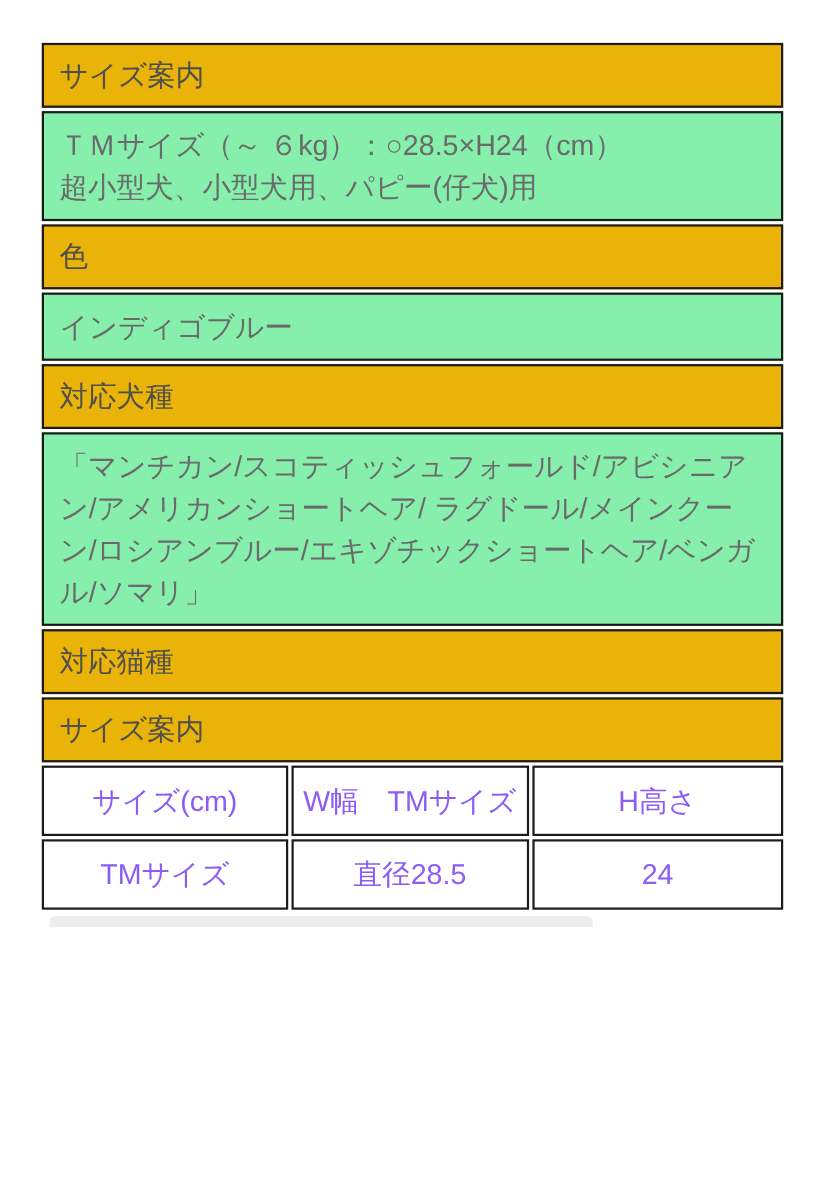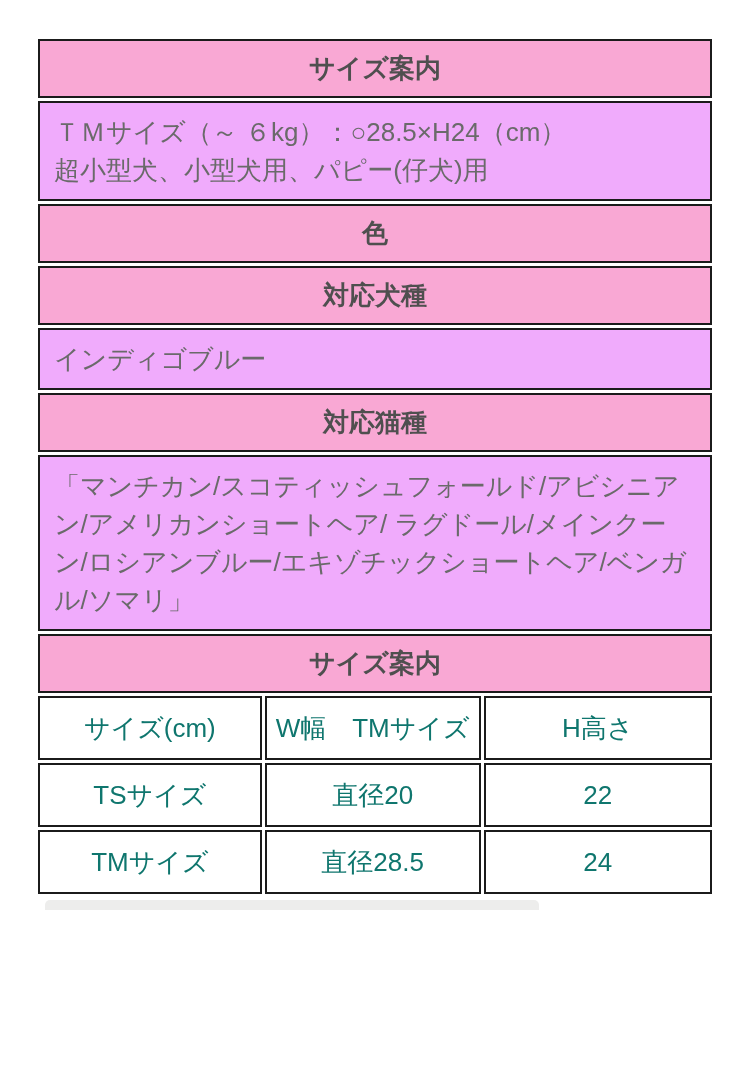--- a/index.html
+++ b/index.html
@@ -20,40 +20,40 @@
     border-collapse: separate;
     border-spacing: 3px;
     table-layout: fixed;
   }
   table.spec td {
     border: 2px solid #1b1b1b;
     font-size: 26px;
     box-sizing: border-box;
   }
   td.sec-header {
-    background: #f9a8d4;
+    background: #eab308;
     color: #4f4f4f;
-    font-weight: bold;
+    font-weight: normal;
     padding: 12px 14px 13px 14px;
-    text-align: center;
+    text-align: left;
     line-height: 30px;
   }
   td.sec-body {
-    background: #f0abfc;
+    background: #86efac;
     color: #6a6a6a;
     padding: 10px 14px;
     text-align: left;
     line-height: 38px;
     white-space: pre-line;
     overflow-wrap: break-word;
     word-break: break-word;
   }
   td.grid-cell {
     background: #ffffff;
-    color: #0f766e;
+    color: #8b5cf6;
     text-align: center;
     vertical-align: middle;
     padding: 14px 6px;
     line-height: 32px;
   }
   .partial-sliver {
     margin: 3px 0 0 10px;
     width: 494px;
     height: 10px;
     background: #ededec;
@@ -75,43 +75,38 @@
         <td class="sec-header" colspan="3">サイズ案内</td>
       </tr>
       <tr>
         <td class="sec-body" colspan="3">ＴＭサイズ（～ ６kg）：○28.5×H24（cm）
 超小型犬、小型犬用、パピー(仔犬)用</td>
       </tr>
       <tr>
         <td class="sec-header" colspan="3">色</td>
       </tr>
       <tr>
+        <td class="sec-body" colspan="3">インディゴブルー</td>
+      </tr>
+      <tr>
         <td class="sec-header" colspan="3">対応犬種</td>
       </tr>
       <tr>
-        <td class="sec-body" colspan="3">インディゴブルー</td>
+        <td class="sec-body" colspan="3">「マンチカン/スコティッシュフォールド/アビシニアン/アメリカンショートヘア/ ラグドール/メインクーン/ロシアンブルー/エキゾチックショートヘア/ベンガル/ソマリ」</td>
       </tr>
       <tr>
         <td class="sec-header" colspan="3">対応猫種</td>
-      </tr>
-      <tr>
-        <td class="sec-body" colspan="3">「マンチカン/スコティッシュフォールド/アビシニアン/アメリカンショートヘア/ ラグドール/メインクーン/ロシアンブルー/エキゾチックショートヘア/ベンガル/ソマリ」</td>
       </tr>
       <tr>
         <td class="sec-header" colspan="3">サイズ案内</td>
       </tr>
       <tr>
         <td class="grid-cell">サイズ(cm)</td>
         <td class="grid-cell">W幅　TMサイズ</td>
         <td class="grid-cell">H高さ</td>
-      </tr>
-      <tr>
-        <td class="grid-cell">TSサイズ</td>
-        <td class="grid-cell">直径20</td>
-        <td class="grid-cell">22</td>
       </tr>
       <tr>
         <td class="grid-cell">TMサイズ</td>
         <td class="grid-cell">直径28.5</td>
         <td class="grid-cell">24</td>
       </tr>
     </tbody>
   </table>
   <div class="partial-sliver"></div>
 </div>

